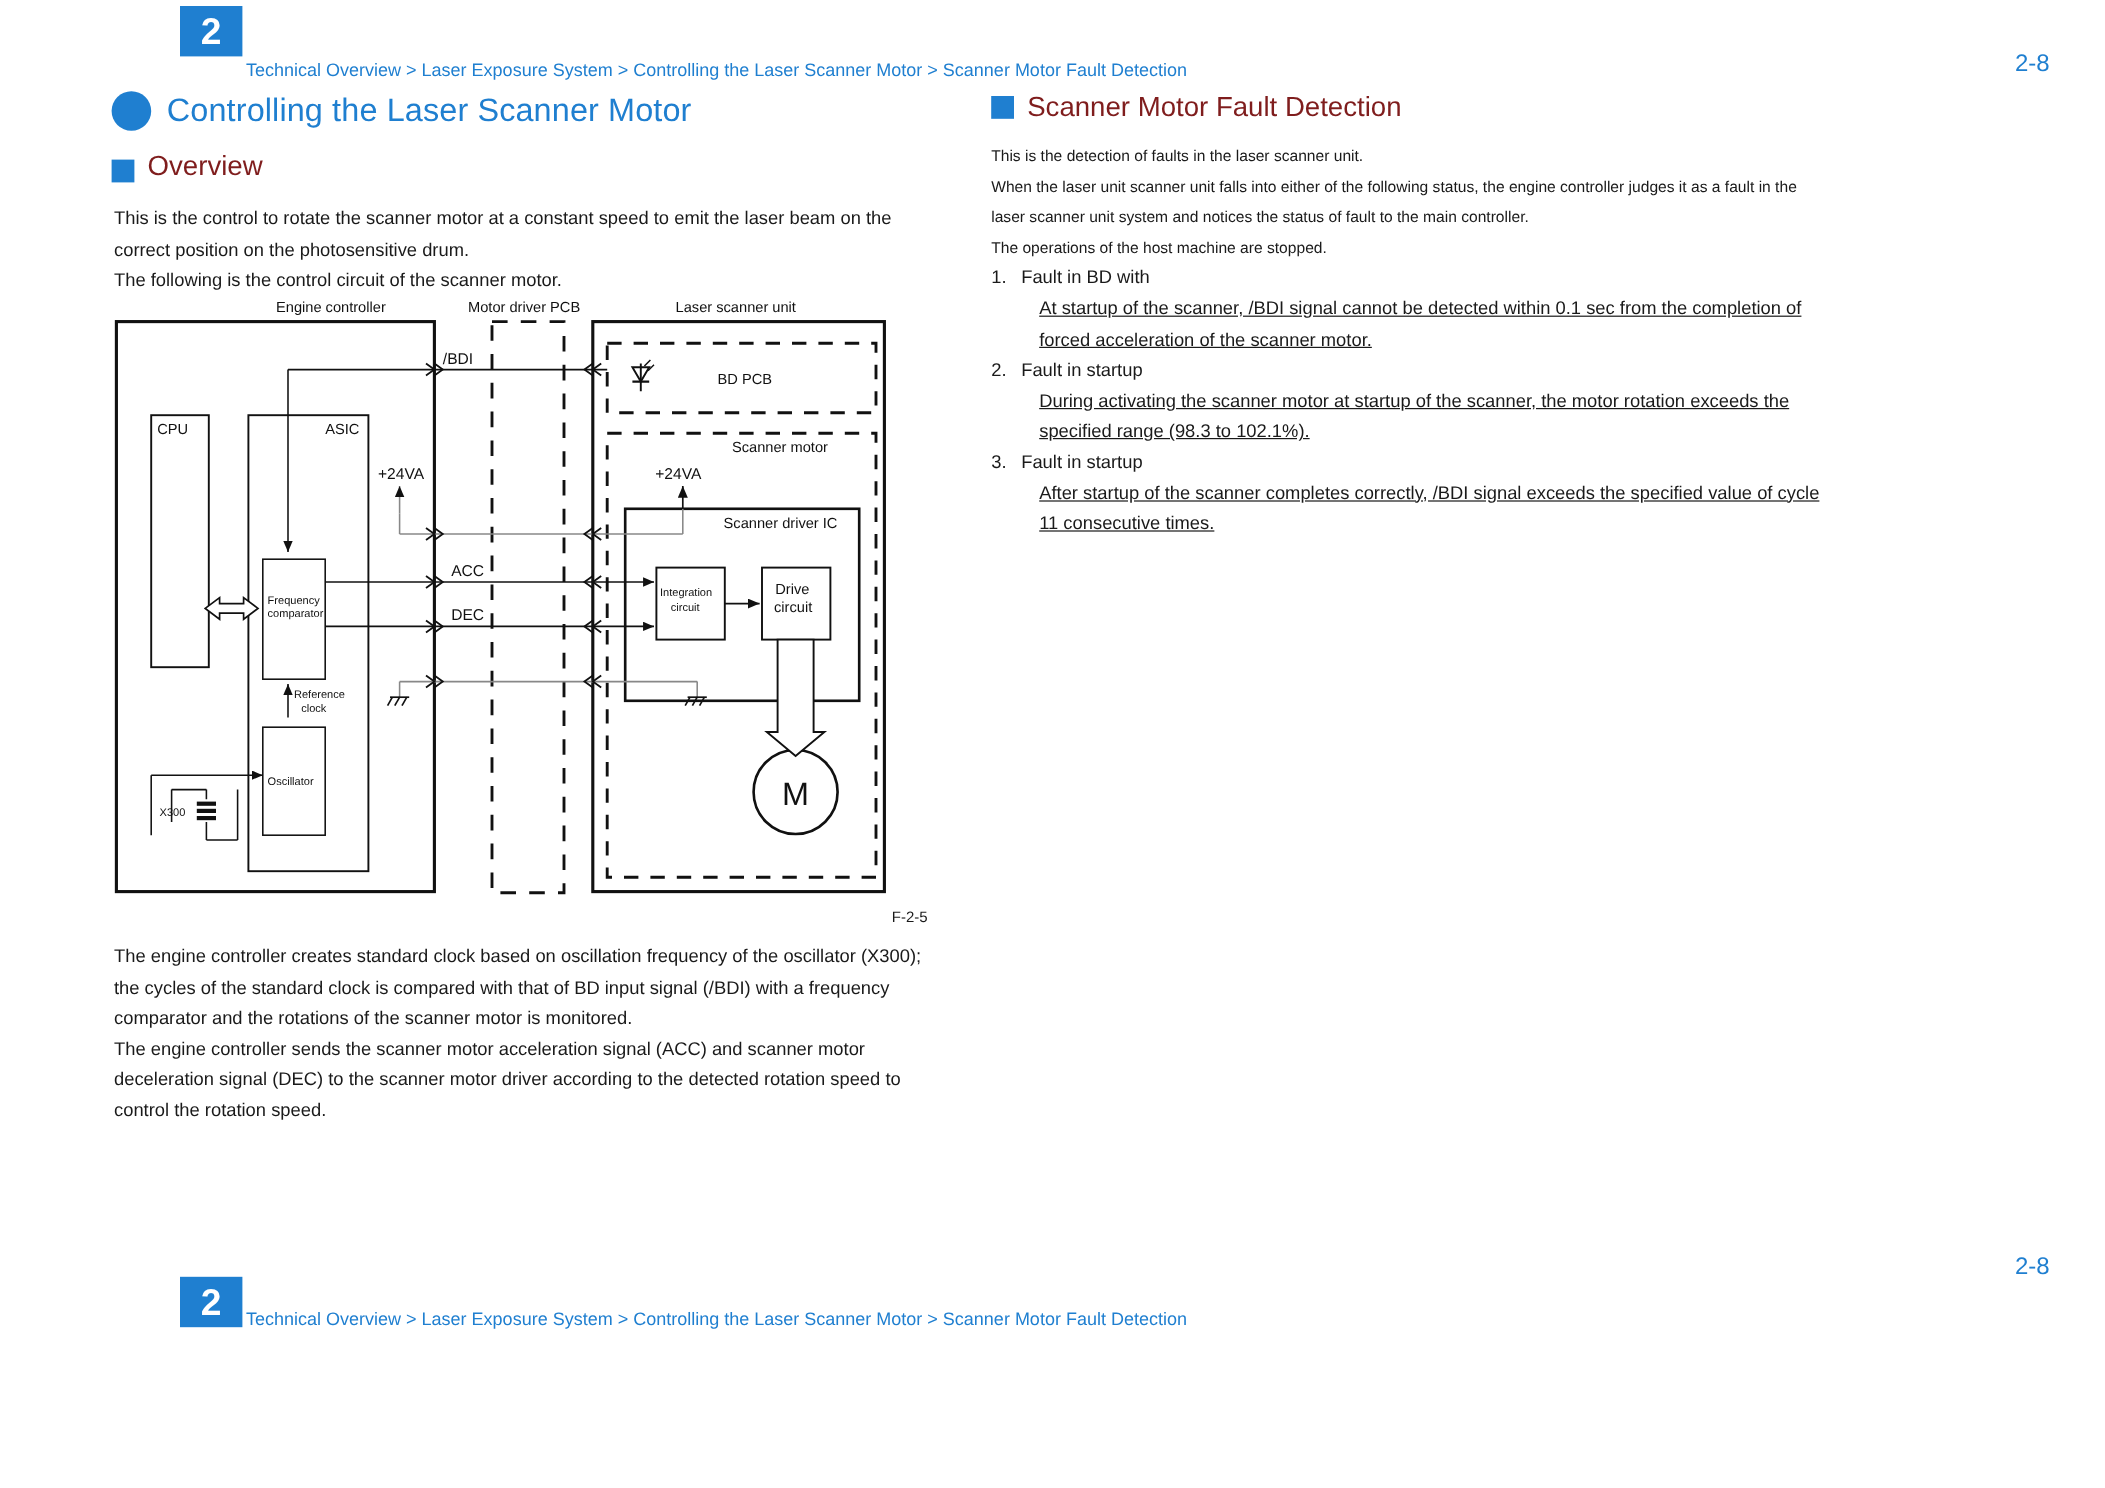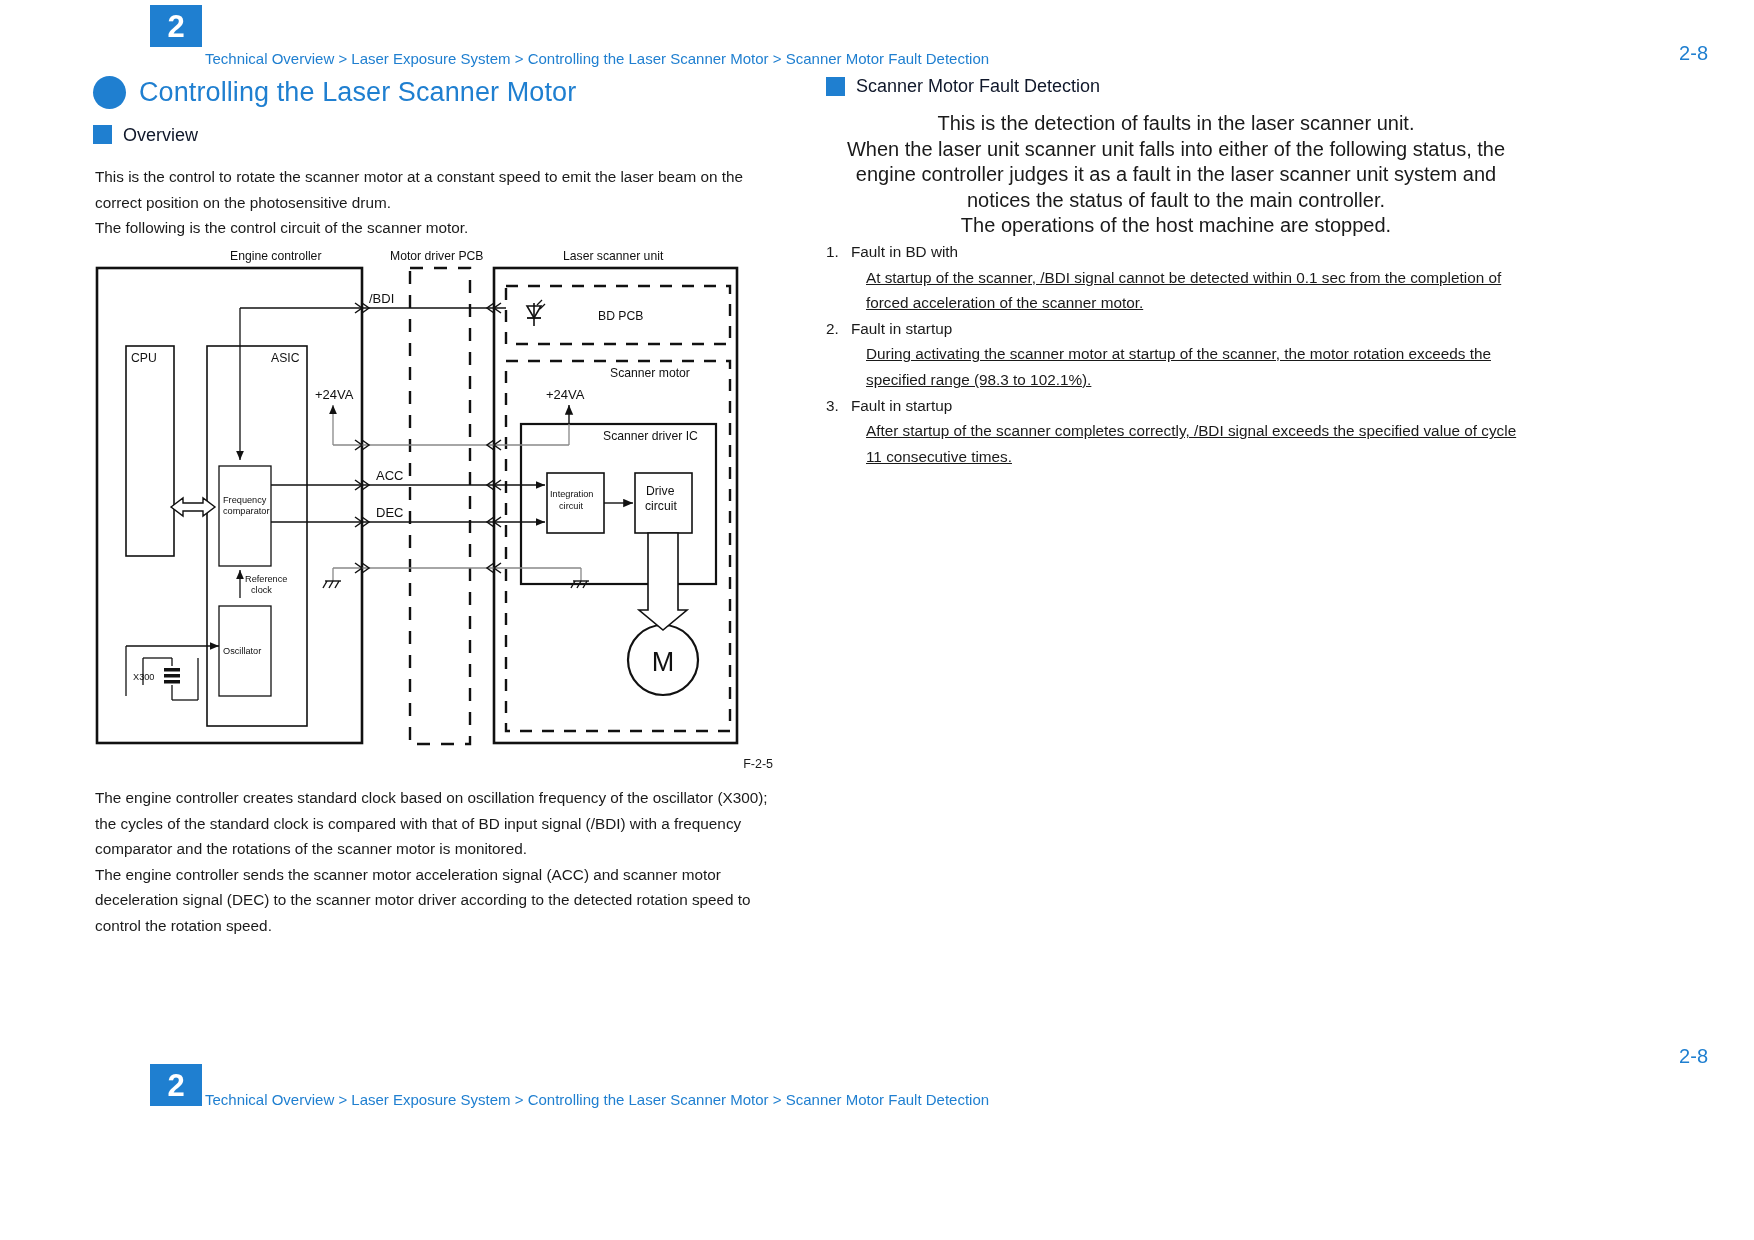--- a/index.html
+++ b/index.html
@@ -48,36 +48,36 @@
   .col-right{position:absolute;left:826px;top:76px;width:700px;}
 
   .h1-row{display:flex;align-items:center;gap:13px;}
   .bullet-circle{
     width:33px;height:33px;border-radius:50%;
     background:#1f7fd0;flex:0 0 auto;
   }
   .h1-text{
     font-size:27px;color:#1f7fd0;letter-spacing:.1px;
   }
-  .h2-row{display:flex;align-items:flex-start;gap:11px;margin-top:16px;}
+  .h2-row{display:flex;align-items:flex-end;gap:11px;margin-top:16px;}
   .bullet-square{
     width:19px;height:19px;background:#1f7fd0;flex:0 0 auto;
   }
-  .h2-text{font-size:18px;color:#0f172a;}
+  .h2-text{font-size:23px;color:#7f1d1d;}
 
   .para{
     font-size:15.3px;line-height:25.5px;color:#1a1a1a;
   }
   .para.pad{padding-left:2px;}
   #intro{margin-top:18px;}
   #post-fig{margin-top:10px;}
 
   
   .h2-row-right{display:flex;align-items:center;gap:11px;}
-  #rt-body{margin-top:14px;font-size:20px;line-height:25.6px;text-align:center;}
+  #rt-body{margin-top:14px;font-size:13px;line-height:25.6px;}
   ol.faults{
     list-style:none;margin:0;padding:0;
     font-size:15.3px;line-height:25.6px;
   }
   ol.faults>li{position:relative;padding-left:25px;margin:0;}
   ol.faults>li .num{position:absolute;left:0;top:0;}
   ol.faults>li .detail{padding-left:15px;display:block;text-decoration:underline;}
 
   
   .fig-wrap{position:absolute;left:93px;top:248px;width:680px;height:515px;}

